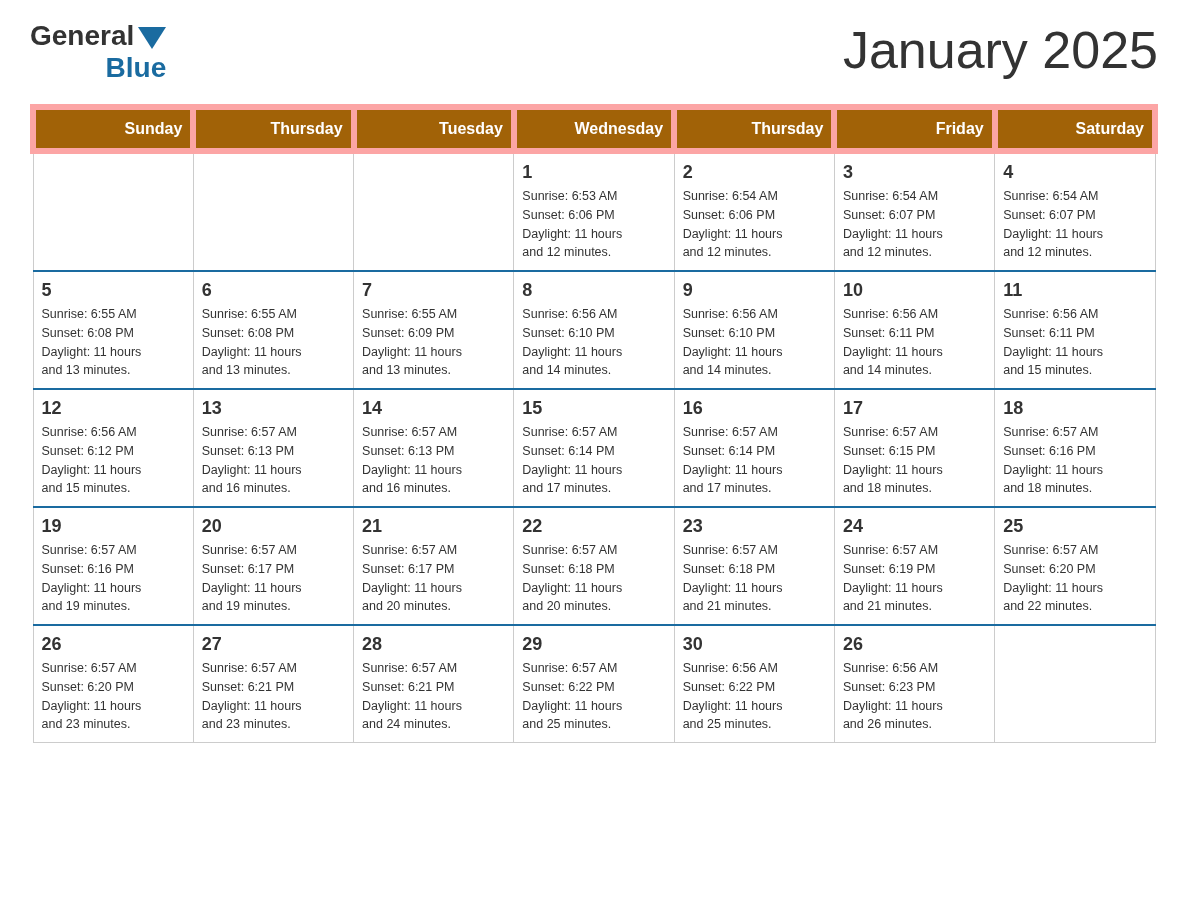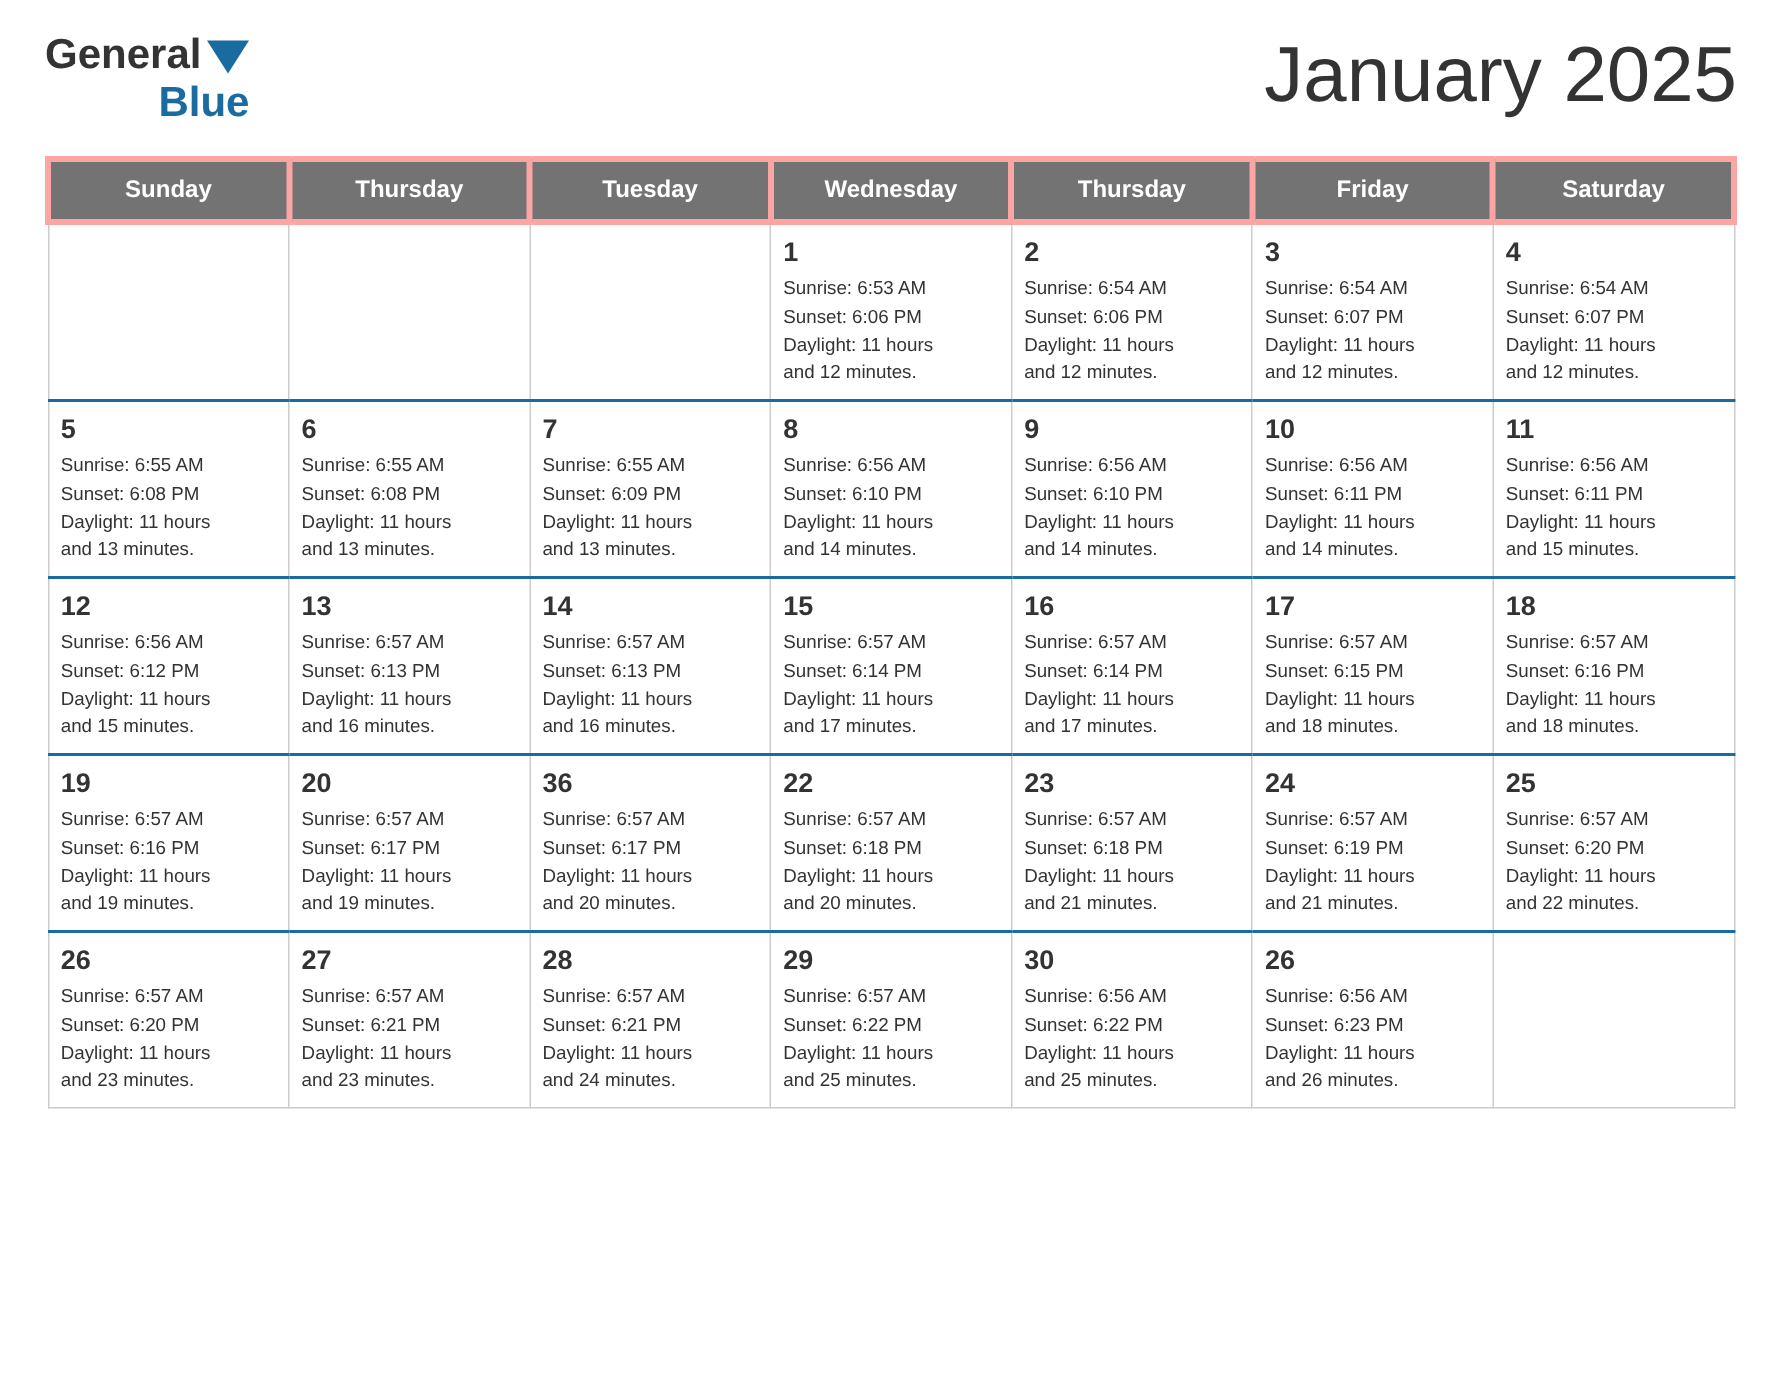--- a/index.html
+++ b/index.html
@@ -57,26 +57,26 @@
       font-size: 22px;
       color: #555;
       margin-top: 4px;
     }
     .calendar {
       width: 100%;
       border-collapse: collapse;
       border: 1px solid #ccc;
     }
     .calendar th {
-      background-color: #737373;
+      background-color: #a16207;
       color: #fff;
       padding: 10px 8px;
-      text-align: center;
+      text-align: right;
       font-size: 16px;
-      border: 4px solid #fca5a5;
+      border: 6px solid #fca5a5;
     }
     .calendar td {
       border: 1px solid #ccc;
       vertical-align: top;
       padding: 8px;
       width: calc(100% / 7);
       min-height: 100px;
     }
     .day-number {
       font-size: 18px;
@@ -269,21 +269,21 @@
 and 19 minutes.</div>
         </td>
         <td>
           <div class="day-number">20</div>
           <div class="day-info" style="white-space: pre-line;">Sunrise: 6:57 AM
 Sunset: 6:17 PM
 Daylight: 11 hours
 and 19 minutes.</div>
         </td>
         <td>
-          <div class="day-number">36</div>
+          <div class="day-number">21</div>
           <div class="day-info" style="white-space: pre-line;">Sunrise: 6:57 AM
 Sunset: 6:17 PM
 Daylight: 11 hours
 and 20 minutes.</div>
         </td>
         <td>
           <div class="day-number">22</div>
           <div class="day-info" style="white-space: pre-line;">Sunrise: 6:57 AM
 Sunset: 6:18 PM
 Daylight: 11 hours

